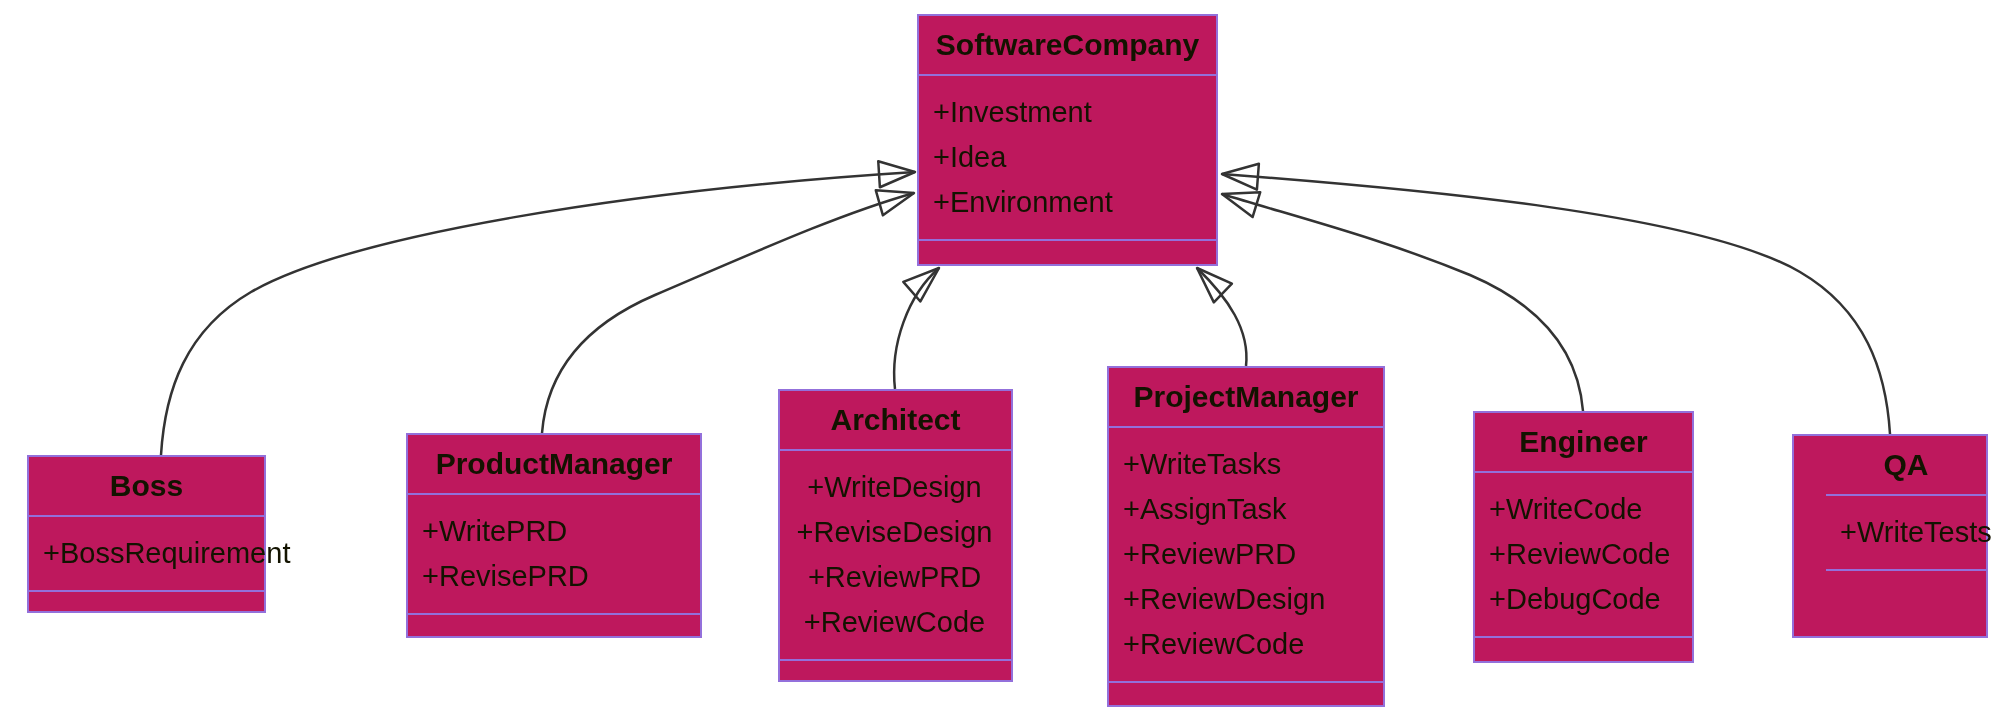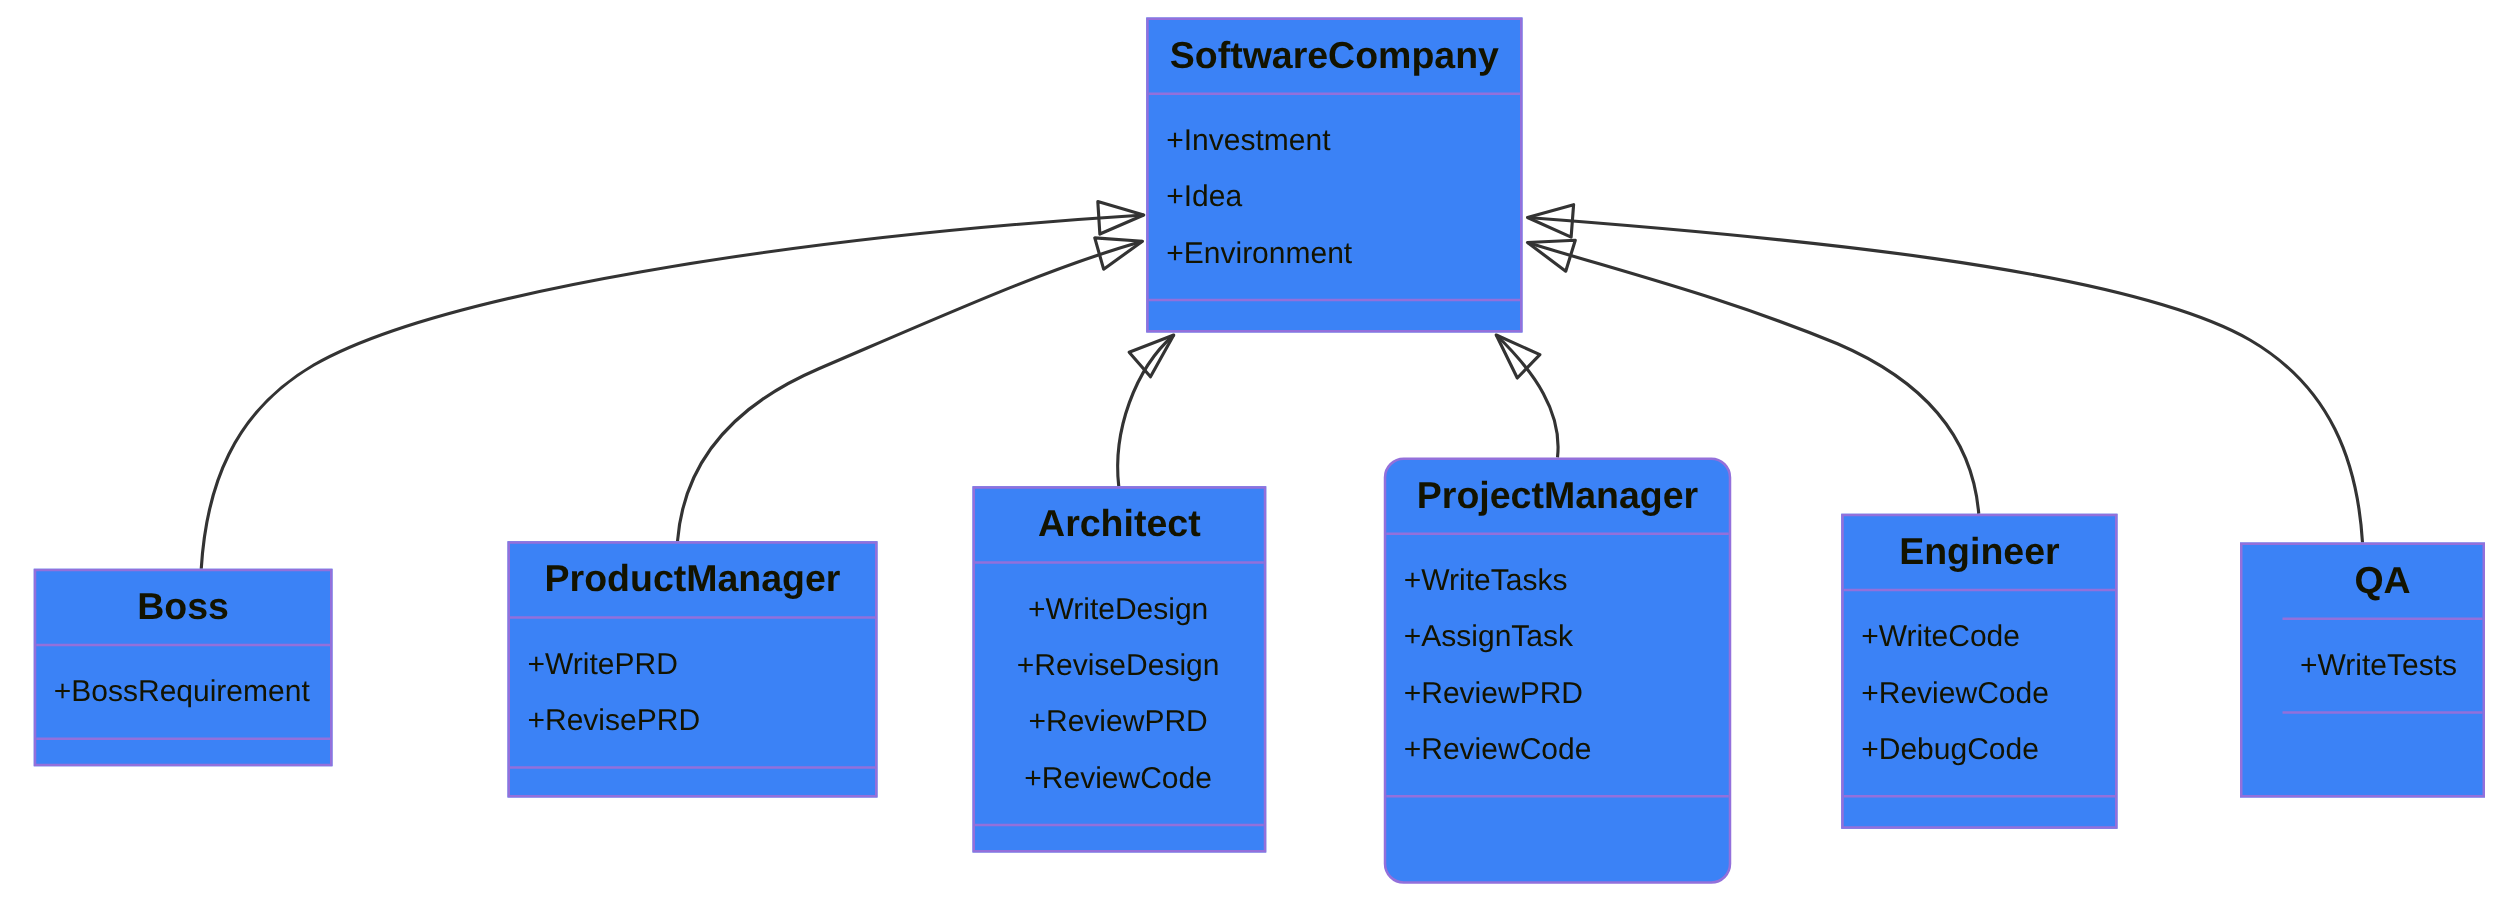--- a/index.html
+++ b/index.html
@@ -8,49 +8,49 @@
     width:2003px;height:722px;
     background:#ffffff;
     font-family:"Liberation Sans","DejaVu Sans",sans-serif;
     overflow:hidden;
   }
   .edges{position:absolute;left:0;top:0;width:2003px;height:722px;}
   .edges path{fill:none;stroke:#333333;stroke-width:2.5px;}
   .node{
     position:absolute;
     box-sizing:border-box;
-    background:#3b82f6;
+    background:#be185d;
     border:2px solid #9370DB;
     color:#131300;
     display:flex;
     flex-direction:column;
   }
   .node .title{
     height:60px;
     flex:0 0 60px;
     display:flex;align-items:center;justify-content:center;
     font-weight:bold;
     font-size:30px;
     border-bottom:2px solid #9370DB;
     box-sizing:border-box;
   }
   .node .members{
     padding:14px 16px 14px 14px;
-    font-size:24px;
+    font-size:29px;
     line-height:45px;
     border-bottom:2px solid #9370DB;
     box-sizing:border-box;
   }
   .node .footer{flex:1 1 auto;}
   
   .n-softwarecompany{left:917px;top:14px;width:301px;height:252px;}
   .n-boss{left:27px;top:455px;width:239px;height:158px;}
   .n-productmanager{left:406px;top:433px;width:296px;height:205px;}
   .n-architect{left:778px;top:389px;width:235px;height:293px;text-align:center;}
-  .n-projectmanager{left:1107px;top:366px;width:278px;height:341px;border-radius:16px;}
+  .n-projectmanager{left:1107px;top:366px;width:278px;height:341px;}
   .n-engineer{left:1473px;top:411px;width:221px;height:252px;justify-content:center;}
   .n-qa{left:1792px;top:434px;width:196px;height:204px;padding-left:32px;}
 </style>
 </head>
 <body>
 
 <div class="canvas">
 
   <svg class="edges" viewBox="0 0 2003 722" xmlns="http://www.w3.org/2000/svg">
     <defs>
@@ -103,20 +103,21 @@
     </div>
     <div class="footer"></div>
   </div>
 
   <div class="node n-projectmanager">
     <div class="title">ProjectManager</div>
     <div class="members">
       <div class="member">+WriteTasks</div>
       <div class="member">+AssignTask</div>
       <div class="member">+ReviewPRD</div>
+      <div class="member">+ReviewDesign</div>
       <div class="member">+ReviewCode</div>
     </div>
     <div class="footer"></div>
   </div>
 
   <div class="node n-engineer">
     <div class="title">Engineer</div>
     <div class="members">
       <div class="member">+WriteCode</div>
       <div class="member">+ReviewCode</div>

